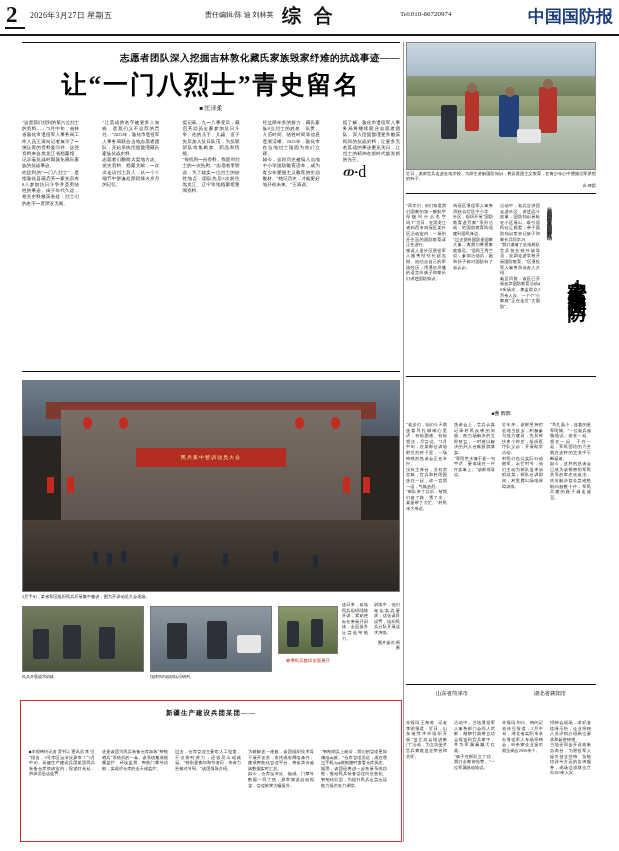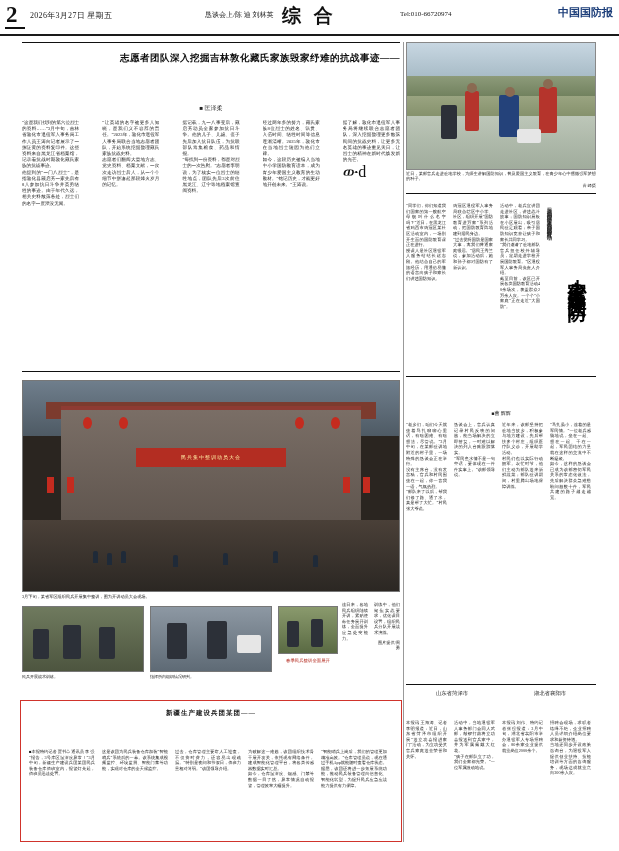--- a/index.html
+++ b/index.html
@@ -69,21 +69,21 @@
   }
   .masthead-tel {
     position: absolute;
     left: 400px; top: 10px;
     font-size: 7px;
     color: #222;
   }
   .masthead-logo {
     position: absolute;
     right: 6px; top: 5px;
-    font-size: 11px;
+    font-size: 17px;
     font-weight: bold;
     color: #1a3c78;
     letter-spacing: 0px;
     font-family: "Liberation Serif", serif;
   }
 
   
   .vtext {
     font-size: 4.6px;
     line-height: 6.2px;
@@ -512,32 +512,33 @@
 </style>
 </head>
 <body>
 
 <div class="page">
 
   <div class="masthead">
     <div class="page-num">2</div>
     <div class="page-num-underline"></div>
     <div class="masthead-date">2026年3月27日 星期五</div>
-    <div class="masthead-editor">恳谈会上/陈 迪  刘林英</div>
+    <div class="masthead-editor">责任编辑/陈 迪  刘林英</div>
     <div class="masthead-section">综 合</div>
     <div class="masthead-tel">Tel:010-66720974</div>
     <div class="masthead-logo">中国国防报</div>
   </div>
 
   <div class="vdivider"></div>
 
   <div class="art-top-left">
     <div class="rule-top"></div>
     <div class="rule-bottom"></div>
     <div class="shoulder">志愿者团队深入挖掘吉林敦化藏氏家族毁家纾难的抗战事迹——</div>
+    <div class="headline-main">让“一门八烈士”青史留名</div>
     <div class="byline-center">■ 匡泽柔</div>
     <div class="tl-cols">
       <div class="col">
         <div class="vtext">“这是我们找到的第六位烈士的资料……”3月中旬，吉林省敦化市退役军人事务局工作人员王涛向记者展示了一摞泛黄的资料复印件。这些资料来自黑龙江省档案馆，记录着抗战时期敦化藏氏家族的抗战事迹。</div>
         <div class="vtext">他提到的“一门八烈士”，是指敦化县藏启芳一家先后有8人参加抗日斗争并英勇牺牲的事迹。由于年代久远，相关史料散落各处，烈士们的名字一度湮没无闻。</div>
       </div>
       <div class="col">
         <div class="vtext">“让英雄的名字被更多人知晓，是我们义不容辞的责任。”2023年，敦化市退役军人事务局联合当地志愿者团队，开始系统挖掘整理藏氏家族抗战史料。</div>
         <div class="vtext">志愿者们翻阅大量地方志、党史资料、档案文献，一次次走访烈士后人，从一个个细节中拼凑起那段烽火岁月的记忆。</div>
       </div>

